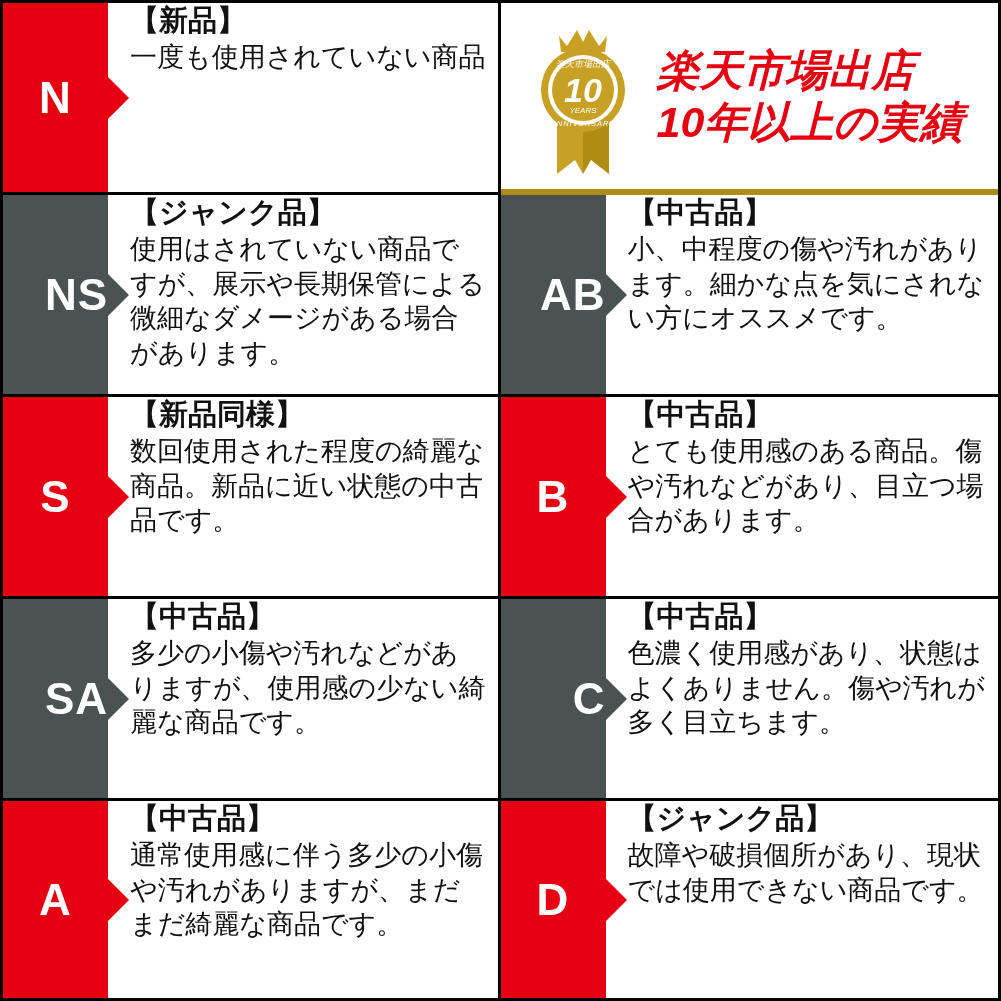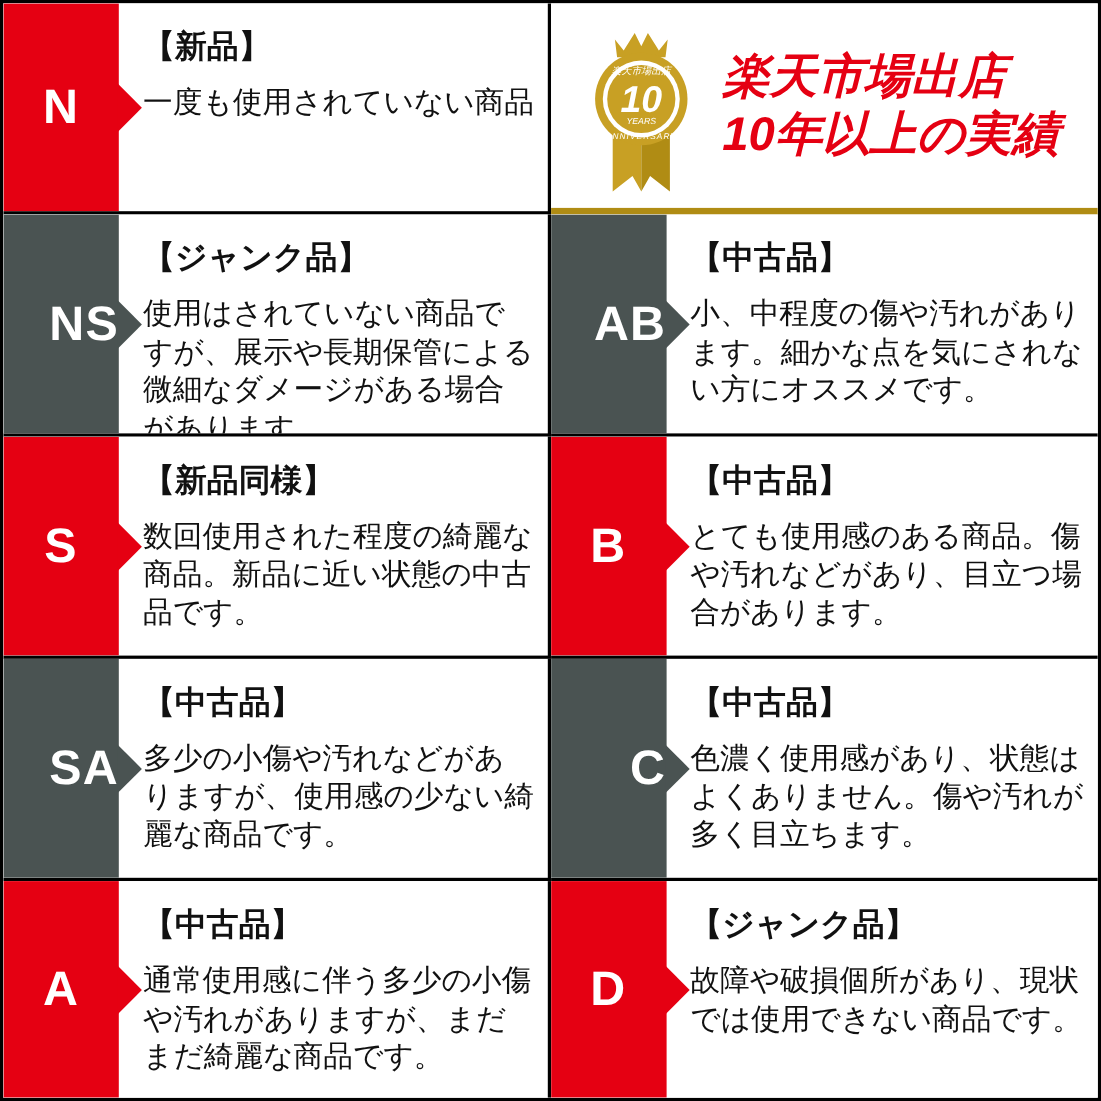--- a/index.html
+++ b/index.html
@@ -69,38 +69,38 @@
     border-top: 22px solid transparent;
     border-bottom: 22px solid transparent;
     border-left: 22px solid #e50012;
   }
   .grade.gray .arrow {
     border-left-color: #4a5352;
   }
 
   .desc {
     flex: 1 1 auto;
-    padding: 23px 12px 8px 22px;
+    padding: 0 12px 8px 22px;
     box-sizing: border-box;
     display: flex;
     flex-direction: column;
     justify-content: flex-start;
   }
   .desc .title {
     font-size: 29px;
     font-weight: bold;
     color: #111111;
     line-height: 1.22;
     white-space: nowrap;
   }
   .desc .body {
     font-size: 27px;
     color: #111111;
     line-height: 1.28;
-    margin-top: 15px;
+    margin-top: 2px;
   }
 
   
   .promo {
     display: flex;
     align-items: center;
     justify-content: flex-start;
     padding-left: 18px;
     border-bottom: 6px solid #b08c14;
     border-right: none;

